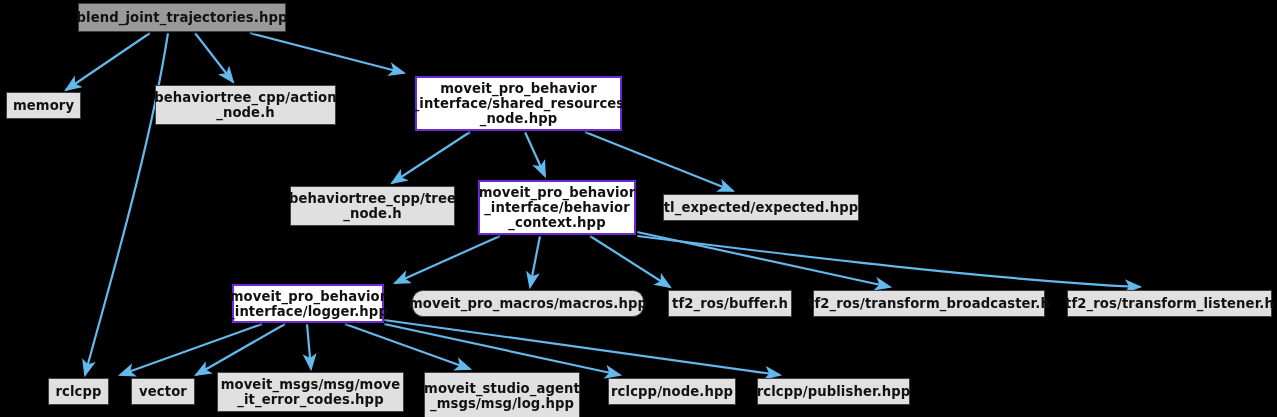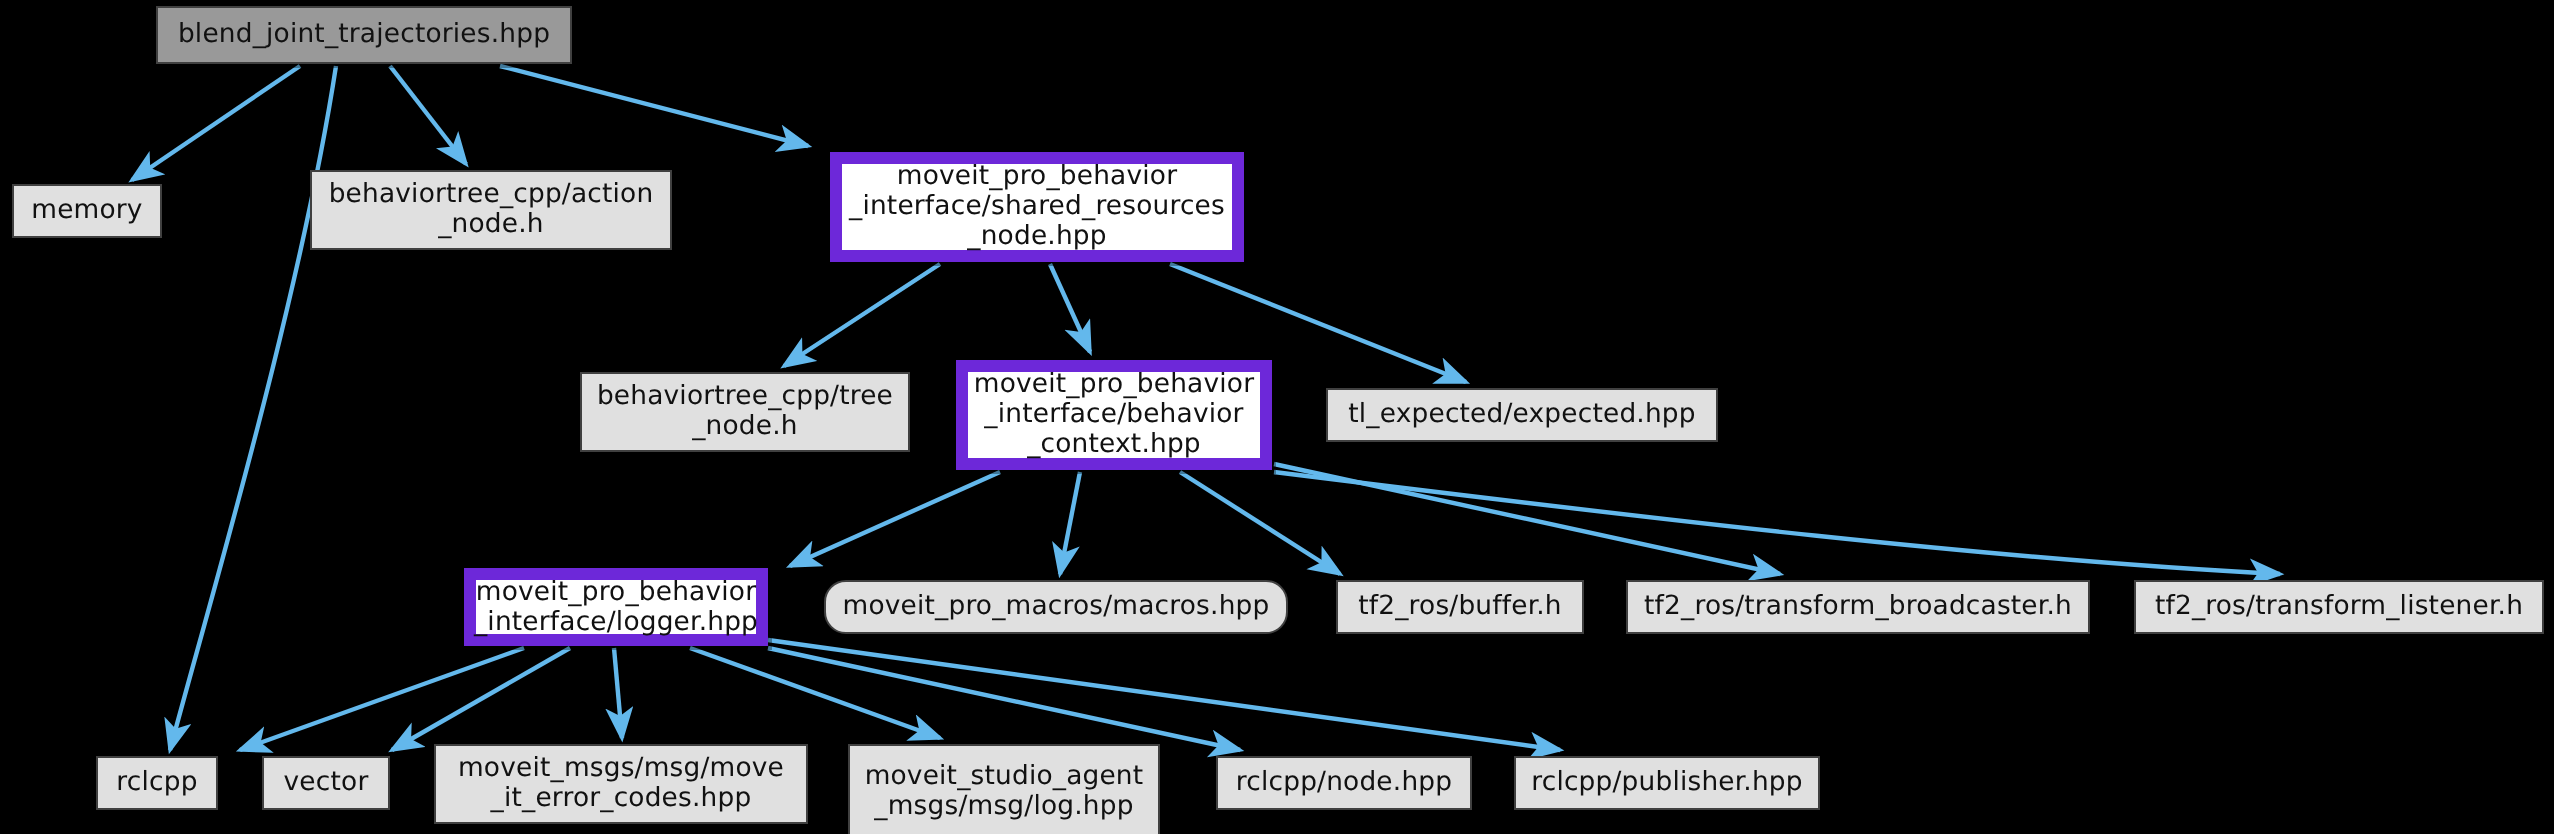--- a/index.html
+++ b/index.html
@@ -13,22 +13,23 @@
     color:#111111;
     font-family:"DejaVu Sans","Liberation Sans",sans-serif;
     font-size:13.2px;
     line-height:15px;
     display:flex;
     align-items:center;
     justify-content:center;
     text-align:center;
     letter-spacing:0.1px;
     box-shadow:2px 2px 0 rgba(0,0,0,0.35);
+    font-weight:bold;
   }
-  .node-box.white{background:#ffffff;border:6px solid #6d28d9;}
+  .node-box.white{background:#ffffff;border:2px solid #6d28d9;}
   .node-box.root{background:#999999;border:1px solid #404040;}
   .node-label{display:block;white-space:pre-line;padding:0 5px;}
 </style>
 </head>
 <body>
 
 <div id="graph-wrap">
   <svg id="graph" viewBox="0 0 1277 417" xmlns="http://www.w3.org/2000/svg">
     <defs>
       <marker id="arrow" markerWidth="9" markerHeight="9" refX="7" refY="3.2" orient="auto" markerUnits="strokeWidth">

